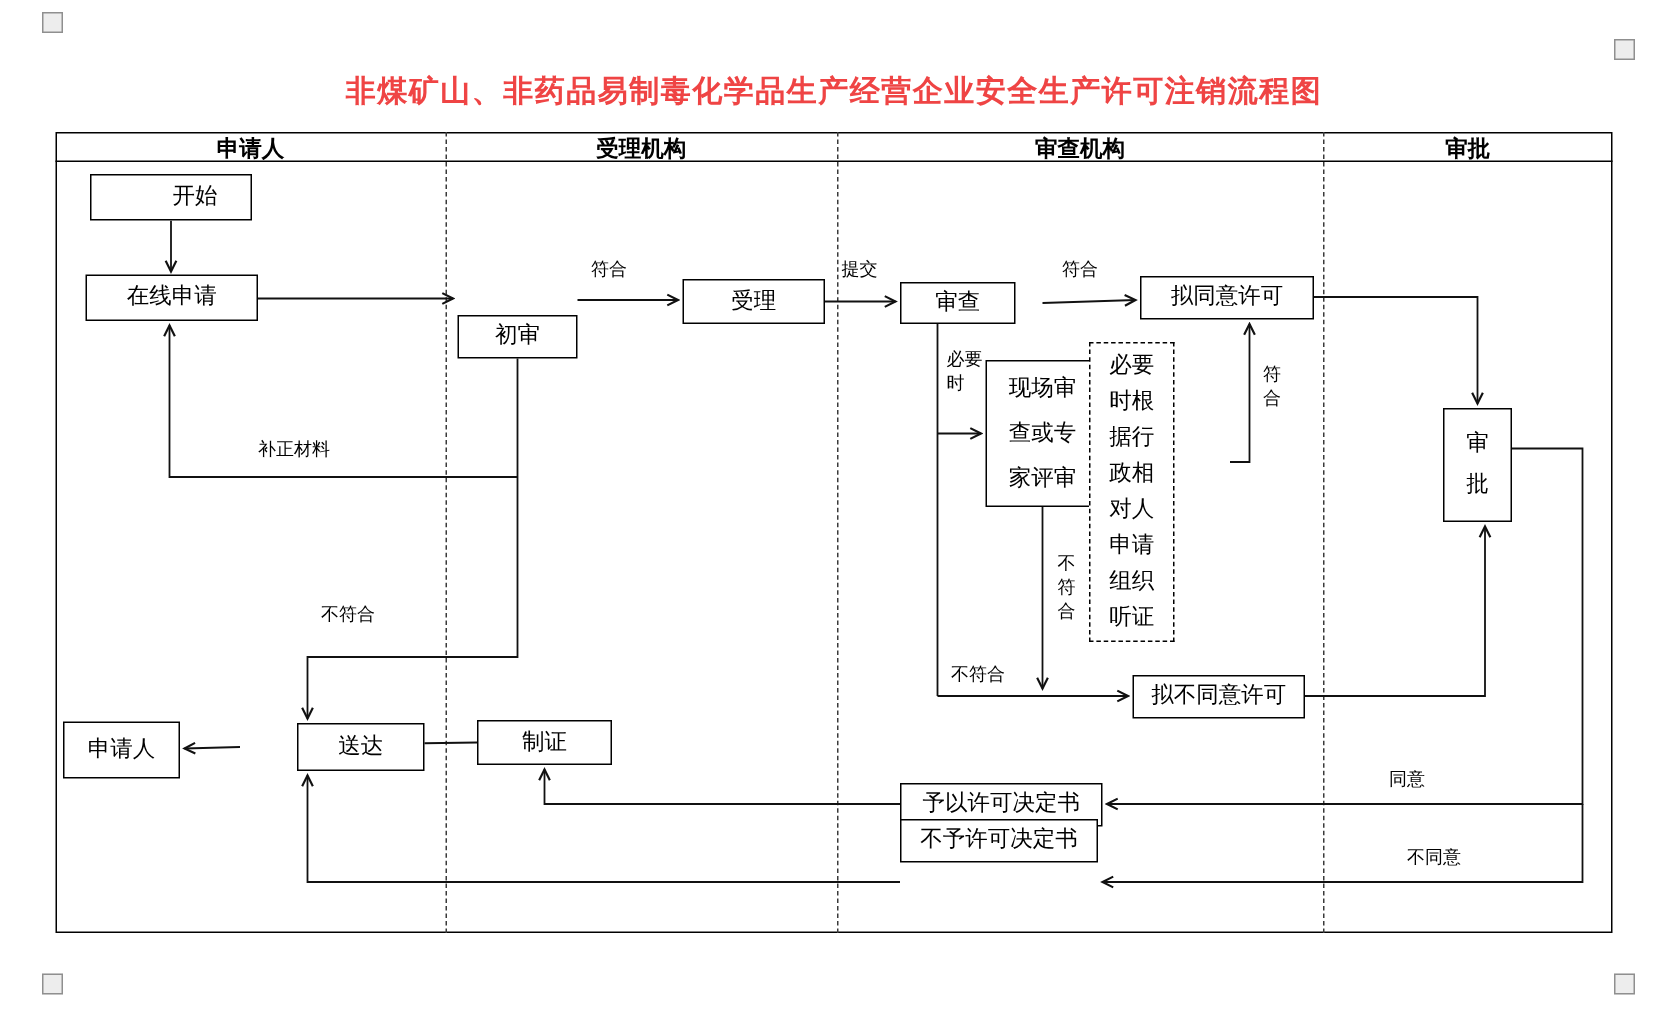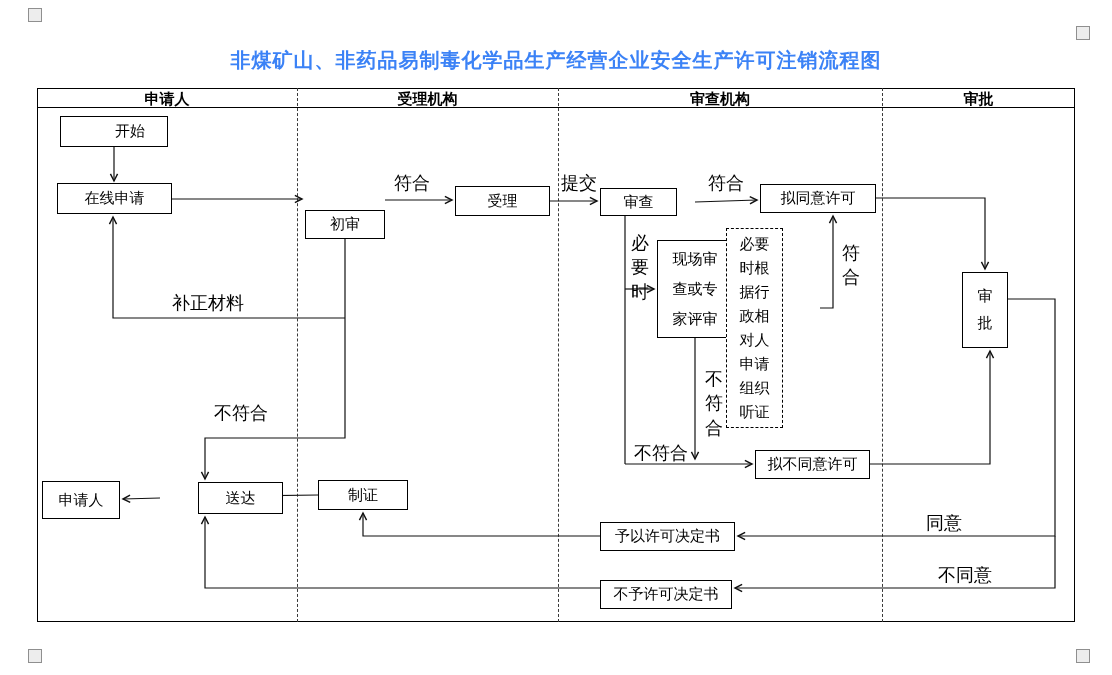--- a/index.html
+++ b/index.html
@@ -41,47 +41,47 @@
   .n-online     { left:57px;  top:183px; width:115px; height:31px; }
   .n-initial    { left:305px; top:186px; width:80px;  height:29px;margin-top:24px; }
   .n-accept     { left:455px; top:186px; width:95px;  height:30px; }
   .n-review     { left:600px; top:188px; width:77px;  height:28px; }
   .n-papprove   { left:760px; top:184px; width:116px; height:29px; }
   .n-onsite     { left:657px; top:240px; width:76px;  height:98px; padding:16px 13px; line-height:30px; }
   .n-hearing    { left:726px; top:228px; width:57px;  height:200px; padding:10px 12px; line-height:24px; border-style:dashed; }
   .n-approval   { left:962px; top:272px; width:46px;  height:76px; padding:0 14px; line-height:27px; }
   .n-pdisapprove{ left:755px; top:450px; width:115px; height:29px; }
   .n-grant      { left:600px; top:522px; width:135px; height:29px; }
-  .n-deny       { left:600px; top:580px; width:132px; height:29px; }
+  .n-deny       { left:600px; top:546px; width:132px; height:29px; }
   .n-makecert   { left:318px; top:480px; width:90px;  height:30px; }
   .n-deliver    { left:168px; top:482px; width:85px;  height:32px;margin-left:30px; }
   .n-applicant2 { left:42px;  top:481px; width:78px;  height:38px; }
 
-  .elabel { position:absolute; font-size:18px; z-index:2; line-height:1.35; }
+  .elabel { position:absolute; font-size:12px; z-index:2; line-height:1.35; }
   .el-c1   { left:394px; top:171px; }
   .el-sub  { left:561px; top:171px; }
   .el-c2   { left:708px; top:171px; }
   .el-nec  { left:631px; top:231px; width:34px; }
   .el-c3   { left:842px; top:241px; width:15px; }
   .el-ncs  { left:705px; top:367px; width:15px; }
   .el-ncr  { left:634px; top:441px; }
   .el-supp { left:172px; top:291px; }
   .el-nci  { left:214px; top:401px; }
   .el-agr  { left:926px; top:511px; }
   .el-dis  { left:938px; top:563px; }
 </style>
 </head>
 <body>
 
 <div class="corner tl"></div>
 <div class="corner tr"></div>
 <div class="corner bl"></div>
 <div class="corner br"></div>
 
-<div class="title" style="color: #3b82f6;">非煤矿山、非药品易制毒化学品生产经营企业安全生产许可注销流程图</div>
+<div class="title" style="color: #ef4444;">非煤矿山、非药品易制毒化学品生产经营企业安全生产许可注销流程图</div>
 
 <div class="frame"></div>
 <div class="header-line"></div>
 <div class="lane-divider ld-1"></div>
 <div class="lane-divider ld-2"></div>
 <div class="lane-divider ld-3"></div>
 
 <div class="lane-label ll-0">申请人</div>
 <div class="lane-label ll-1">受理机构</div>
 <div class="lane-label ll-2">审查机构</div>

